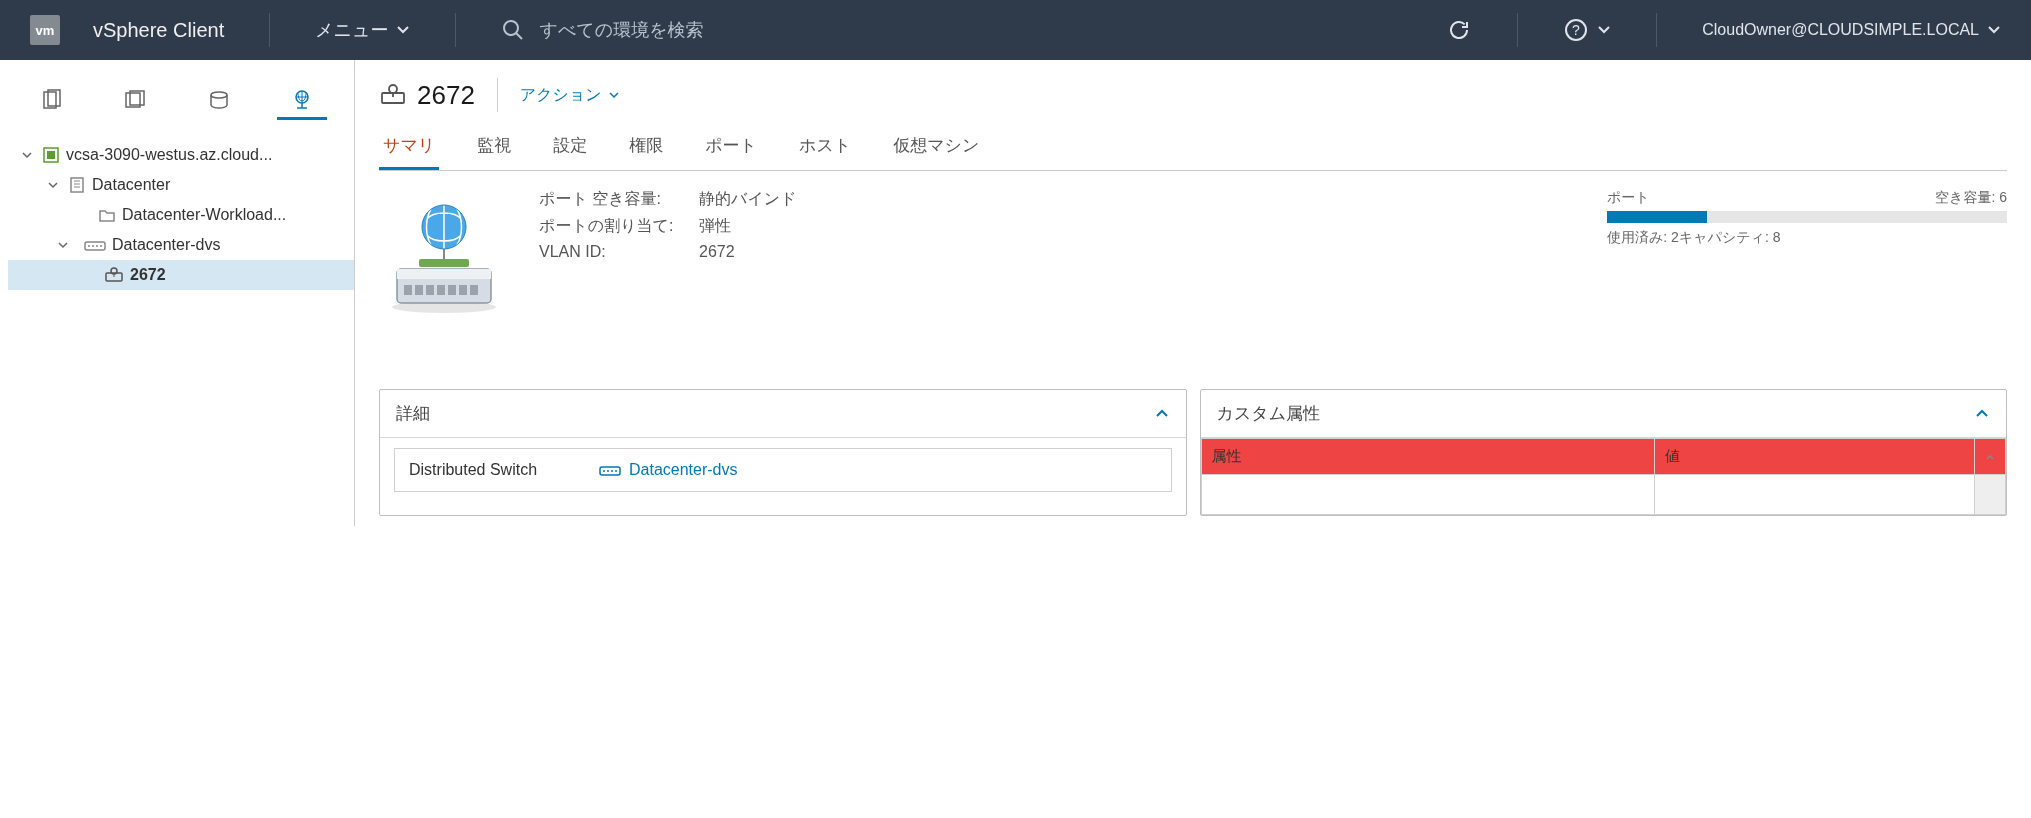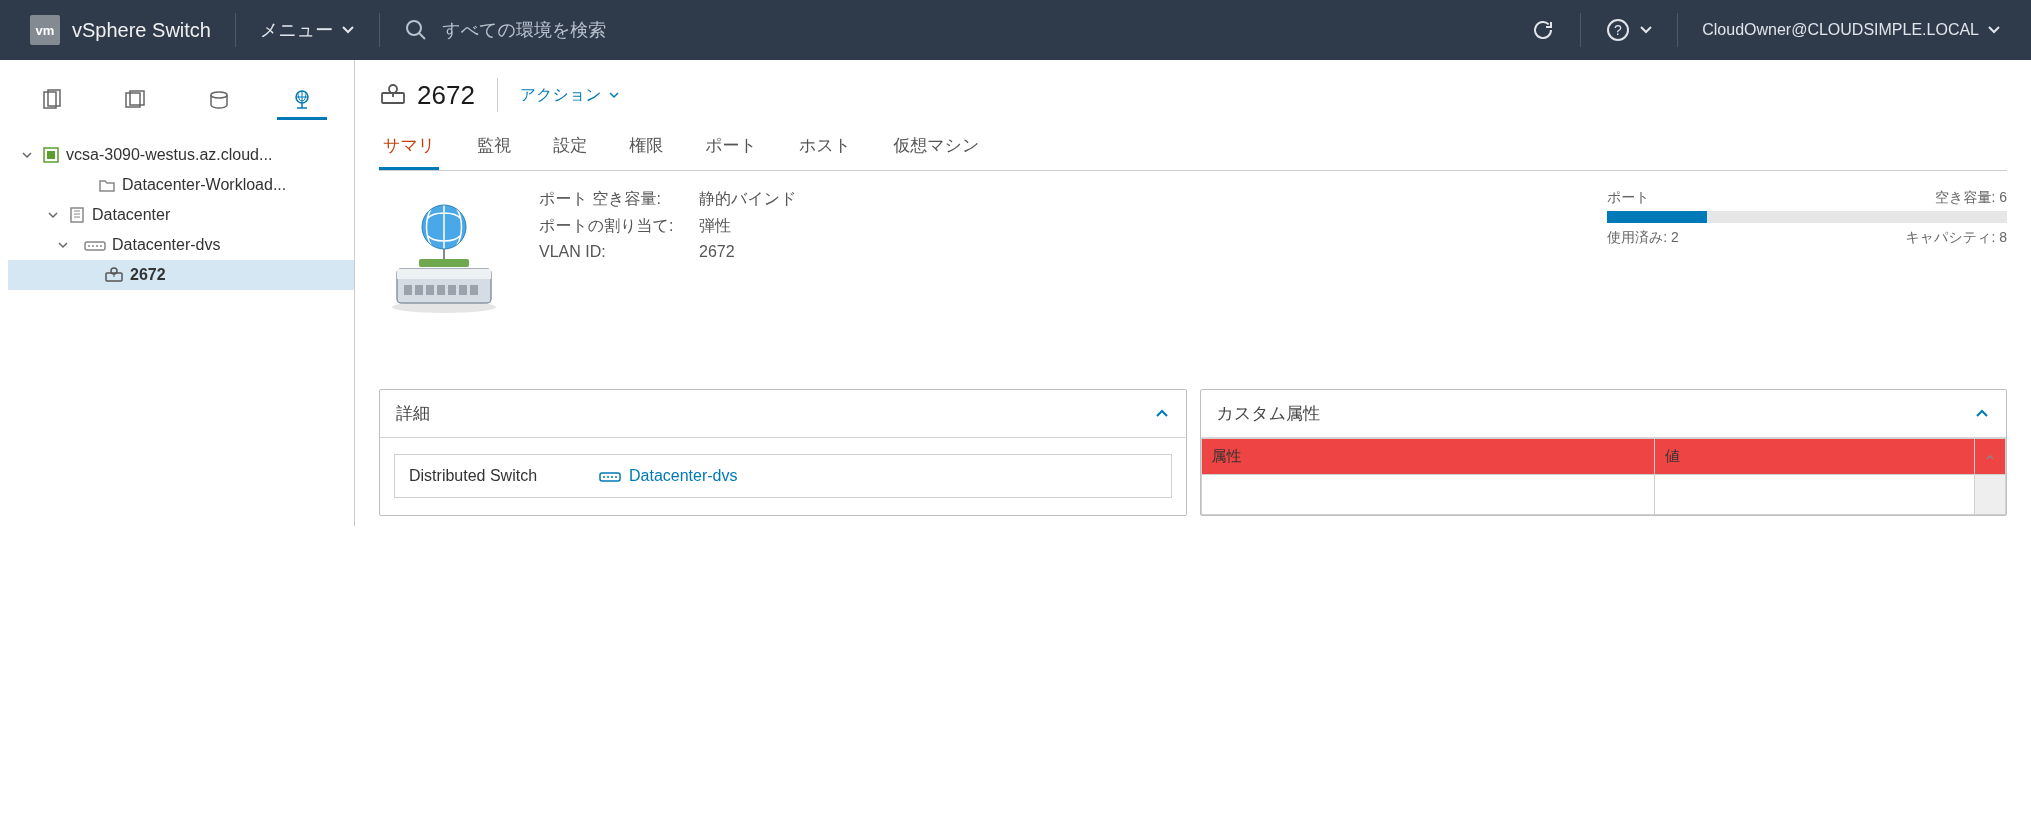--- a/index.html
+++ b/index.html
@@ -1,19 +1,19 @@
 <!DOCTYPE html>
 <html><head>
 <meta charset="utf-8">
 <style>
   * { box-sizing: border-box; margin: 0; padding: 0; }
   body { font-family: Arial, "Hiragino Kaku Gothic ProN", Meiryo, sans-serif; font-size: 14px; color: #333; background: #fff; }
   
   
-  .topbar { background: #2f3a4a; color: #e1e5eb; height: 60px; display: flex; align-items: center; }
+  .topbar { background: #2f3a4a; color: #e1e5eb; height: 60px; display: flex; align-items: center; gap: 21px; }
   .logo-box { background: #848a92; color: #fff; font-weight: bold; width: 30px; height: 30px; display: flex; align-items: center; justify-content: center; margin-left: 30px; font-size: 13px; border-radius:2px;}
   .app-title { color: #f0f0f0; font-size: 20px; margin-left: 12px; }
   .vsep { width:1px; height:34px; background:#4c5867; margin:0 24px;}
   .menu-btn { display:flex; align-items:center; color:#e1e5eb; font-size:18px; cursor:pointer;}
   .chev-down { margin-left:8px; }
   .search-wrap { display:flex; align-items:center; color:#b9c2cd; font-size:18px; cursor:text; }
   .search-icon { margin-right:14px; }
   .refresh-btn,.help-btn { font-size:22px; color:#e1e5eb; cursor:pointer; display:flex; align-items:center;}
   .spacer { flex:1; }
   .user-btn { display:flex; align-items:center; color:#e1e5eb; font-size:16px; cursor:pointer; margin-right:30px;}
@@ -48,42 +48,42 @@
   .portgroup-img { width:130px; height:130px; display:flex; align-items:center; justify-content:center;}
   .kv-block { }
   .kv-row { display:flex; margin-bottom:6px; font-size:16px;}
   .kv-label { width:160px; color:#555;}
   .kv-val { color:#555;}
   
   .cap-block { margin-left:auto; width:400px; font-size:14px; color:#666;}
   .cap-head { display:flex; justify-content:space-between; margin-bottom:4px;}
   .cap-bar { height:12px; background:#e6e6e6; position:relative; margin-bottom:6px;}
   .cap-fill { height:100%; background:#0079b8;}
-  .cap-foot { display:flex; justify-content:space-between; }
+  .cap-foot { display:flex; }
   
   .panels { display:flex; gap:13px; margin-top:70px;}
   .panel { border:1px solid #bfbfbf; border-radius:2px; flex:1;}
   .panel-head { display:flex; justify-content:space-between; align-items:center; padding:12px 16px; font-size:17px; color:#444;}
-  .panel-body { border-top:1px solid #d8d8d8; padding:16px 14px;}
+  .panel-body { border-top:1px solid #d8d8d8; padding:10px 14px;}
   .inner-box { border:1px solid #d0d0d0; padding:12px 14px;}
   .detail-row { display:flex; align-items:flex-start;}
   .detail-label { width:190px; font-size:16px; color:#333;}
   .detail-val { display:flex; align-items:center; gap:8px; color:#0079b8; font-size:16px;}
   .attr-table { width:100%; border-collapse:collapse;}
   .attr-table th { text-align:left; border:1px solid #d0d0d0; padding:8px 10px; font-weight:normal; background:#ef4444; font-size:15px;}
   .attr-table td { border:1px solid #d0d0d0; height:40px;}
   .scroll-hint{ width:14px; background:#eee;}
   svg { display:block;}
 </style>
 </head>
 <body>
 
 <div class="topbar">
   <div class="logo-box">vm</div>
-  <div class="app-title">vSphere Switch</div>
+  <div class="app-title">vSphere Client</div>
   <div class="vsep"></div>
   <div class="menu-btn">
     <span>メニュー</span>
     <span class="chev-down">
       <svg width="14" height="14" viewBox="0 0 14 14">
           <path d="M2 4l5 5 5-5" fill="none" stroke="#e1e5eb" stroke-width="2"></path>
         </svg>
     </span>
   </div>
   <div class="vsep"></div>
@@ -164,44 +164,44 @@
             </svg>
         </span>
         <span class="ticon">
           <svg width="18" height="18" viewBox="0 0 18 18">
               <rect x="2" y="2" width="14" height="14" fill="none" stroke="#5a9e2e" stroke-width="1.5"></rect>
               <rect x="5" y="5" width="8" height="8" fill="#5a9e2e"></rect>
             </svg>
         </span>
         <span>vcsa-3090-westus.az.cloud...</span>
       </div>
-      <div class="tree-row indent2">
-        <span class="caret"></span>
-        <span class="ticon">
-          <svg width="18" height="18" viewBox="0 0 18 18">
-              <path d="M2 5h5l2 2h7v8H2z" fill="none" stroke="#888" stroke-width="1.5"></path>
-            </svg>
-        </span>
-        <span>Datacenter-Workload...</span>
-      </div>
       <div class="tree-row indent1">
         <span class="caret">
           <svg width="10" height="10" viewBox="0 0 10 10">
               <path d="M1 3l4 4 4-4" fill="none" stroke="#666" stroke-width="1.5"></path>
             </svg>
         </span>
         <span class="ticon">
           <svg width="18" height="18" viewBox="0 0 18 18">
               <rect x="3" y="2" width="12" height="14" fill="none" stroke="#888" stroke-width="1.5"></rect>
               <line x1="6" y1="5" x2="12" y2="5" stroke="#888"></line>
               <line x1="6" y1="8" x2="12" y2="8" stroke="#888"></line>
               <line x1="6" y1="11" x2="12" y2="11" stroke="#888"></line>
             </svg>
         </span>
         <span>Datacenter</span>
+      </div>
+      <div class="tree-row indent2">
+        <span class="caret"></span>
+        <span class="ticon">
+          <svg width="18" height="18" viewBox="0 0 18 18">
+              <path d="M2 5h5l2 2h7v8H2z" fill="none" stroke="#888" stroke-width="1.5"></path>
+            </svg>
+        </span>
+        <span>Datacenter-Workload...</span>
       </div>
       <div class="tree-row indent2">
         <span class="caret" style="margin-left:-20px;margin-right:6px;">
           <svg width="10" height="10" viewBox="0 0 10 10">
               <path d="M1 3l4 4 4-4" fill="none" stroke="#666" stroke-width="1.5"></path>
             </svg>
         </span>
         <span class="ticon">
           <svg width="22" height="14" viewBox="0 0 22 14">
               <rect x="1" y="4" width="20" height="8" rx="2" fill="none" stroke="#888" stroke-width="1.5"></rect>

